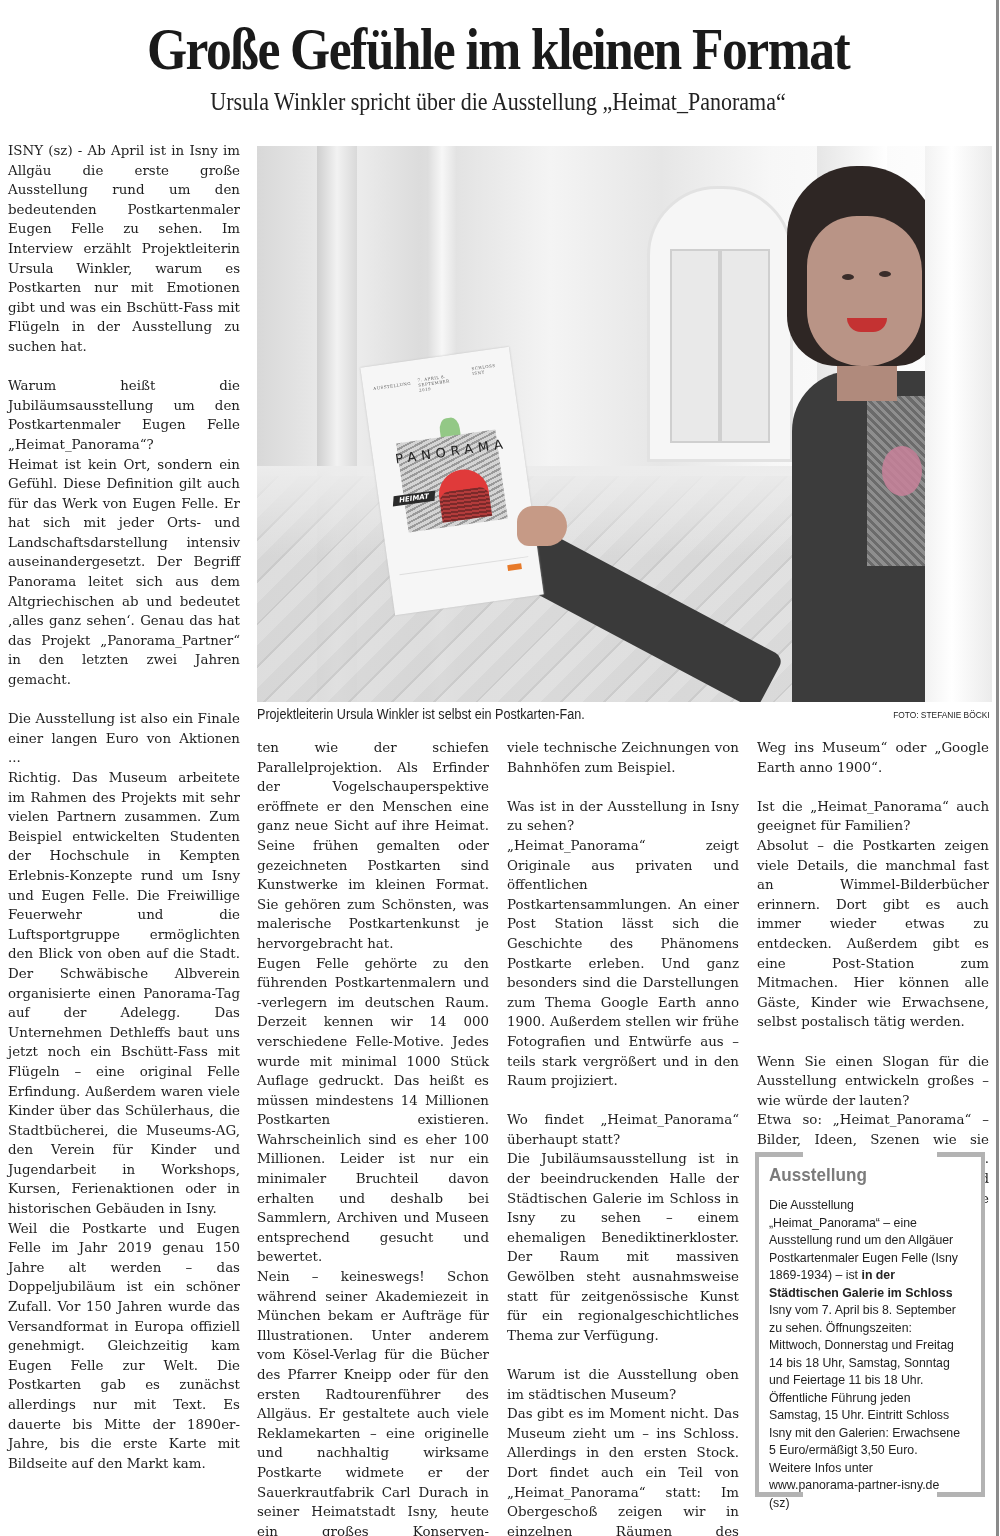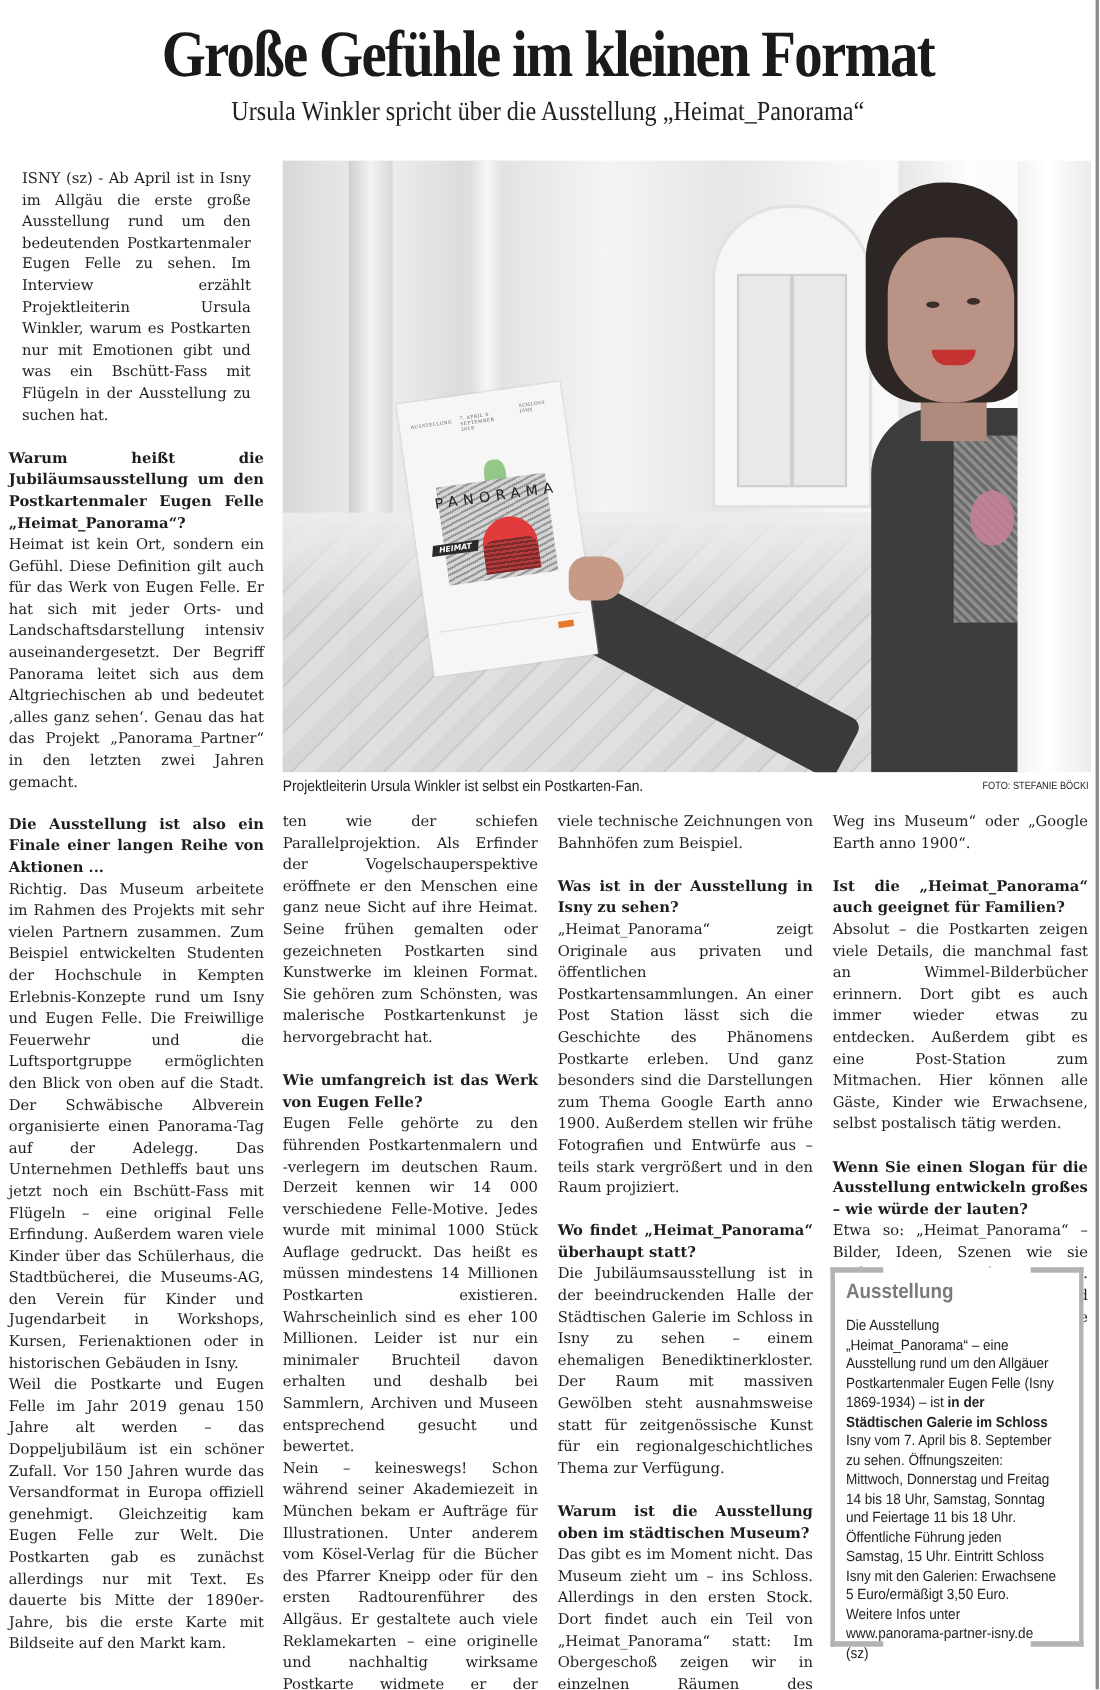--- a/index.html
+++ b/index.html
@@ -3,22 +3,22 @@
   <meta charset="utf-8">
   <style>
     html, body { margin: 0; padding: 0; background: #ffffff; }
     body { width: 1000px; height: 1536px; position: relative; overflow: hidden; color: #1e1e1e; font-family: "DejaVu Serif", "Liberation Serif", serif; }
     .right-rule { position: absolute; left: 996px; top: 0; width: 3px; height: 1536px; background: #8a8a8a; }
     .headline { position: absolute; left: 0; top: 14px; width: 996px; text-align: center; font-family: "Liberation Serif", serif; font-size: 60px; font-weight: bold; letter-spacing: -1.8px; line-height: 70px; transform: scaleX(0.86); transform-origin: center; color: #1a1a1a; }
     .subline { position: absolute; left: 0; top: 86px; width: 996px; text-align: center; font-family: "Liberation Serif", serif; font-size: 25px; line-height: 32px; transform: scaleX(0.88); transform-origin: center; color: #222; }
 
     .col { position: absolute; width: 232px; font-size: 13.4px; line-height: 19.6px; text-align: justify; hyphens: manual; }
     .col p { margin: 0; }
-    .col .q { font-weight: bold; margin-top: 19.6px; }
-    .col .lead { margin: 12px; }
+    .col .q { font-weight: normal; margin-top: 19.6px; }
+    .col .lead { margin: 0; }
     #c1 { left: 8px; top: 141px; }
     #c2 { left: 257px; top: 738px; }
     #c3 { left: 507px; top: 738px; }
     #c4 { left: 757px; top: 738px; }
 
     
     .photo { position: absolute; left: 257px; top: 146px; width: 735px; height: 556px; overflow: hidden; background: linear-gradient(90deg, #d8d8d8 0%, #efefef 12%, #dcdcdc 22%, #f4f4f4 40%, #e6e6e6 55%, #f7f7f7 70%, #ffffff 100%); }
     .photo .floor { position: absolute; left: 0; top: 330px; width: 620px; height: 226px; background: repeating-linear-gradient(135deg, #d6d6d6 0 14px, #c8c8c8 14px 16px, #dedede 16px 30px); opacity: 0.9; }
     .photo .floor-fade { position: absolute; left: 0; top: 320px; width: 620px; height: 90px; background: linear-gradient(#ececec, rgba(236,236,236,0)); }
     .photo .window { position: absolute; left: 390px; top: 40px; width: 140px; height: 270px; background: #f6f6f6; border: 3px solid #e2e2e2; border-radius: 70px 70px 0 0; }
@@ -73,21 +73,21 @@
 
 <div class="right-rule"></div>
 
 <h1 class="headline" style="margin:0;">Große Gefühle im kleinen Format</h1>
 <h2 class="subline" style="margin:0;font-weight:normal;">Ursula Winkler spricht über die Ausstellung „Heimat_Panorama“</h2>
 
 <div class="col" id="c1">
   <p class="lead">ISNY (sz) - Ab April ist in Isny im Allgäu die erste große Ausstellung rund um den bedeutenden Postkartenmaler Eugen Felle zu sehen. Im Interview erzählt Projektleiterin Ursula Winkler, warum es Postkarten nur mit Emotionen gibt und was ein Bschütt-Fass mit Flügeln in der Ausstellung zu suchen hat.</p>
   <p class="q">Warum heißt die Jubiläumsausstellung um den Postkartenmaler Eugen Felle „Heimat_Panorama“?</p>
   <p>Heimat ist kein Ort, sondern ein Gefühl. Diese Definition gilt auch für das Werk von Eugen Felle. Er hat sich mit jeder Orts- und Landschaftsdarstellung intensiv auseinandergesetzt. Der Begriff Panorama leitet sich aus dem Altgriechischen ab und bedeutet ‚alles ganz sehen‘. Genau das hat das Projekt „Panorama_Partner“ in den letzten zwei Jahren gemacht.</p>
-  <p class="q">Die Ausstellung ist also ein Finale einer langen Reihe von Aktionen ...</p>
+  <p class="q">Die Ausstellung ist also ein Finale einer langen Euro von Aktionen ...</p>
   <p>Richtig. Das Museum arbeitete im Rahmen des Projekts mit sehr vielen Partnern zusammen. Zum Beispiel entwickelten Studenten der Hochschule in Kempten Erlebnis-Konzepte rund um Isny und Eugen Felle. Die Freiwillige Feuerwehr und die Luftsportgruppe ermöglichten den Blick von oben auf die Stadt. Der Schwäbische Albverein organisierte einen Panorama-Tag auf der Adelegg. Das Unternehmen Dethleffs baut uns jetzt noch ein Bschütt-Fass mit Flügeln – eine original Felle Erfindung. Außerdem waren viele Kinder über das Schülerhaus, die Stadtbücherei, die Museums-AG, den Verein für Kinder und Jugendarbeit in Workshops, Kursen, Ferienaktionen oder in historischen Gebäuden in Isny.</p>
   <p>Weil die Postkarte und Eugen Felle im Jahr 2019 genau 150 Jahre alt werden – das Doppeljubiläum ist ein schöner Zufall. Vor 150 Jahren wurde das Versandformat in Europa offiziell genehmigt. Gleichzeitig kam Eugen Felle zur Welt. Die Postkarten gab es zunächst allerdings nur mit Text. Es dauerte bis Mitte der 1890er-Jahre, bis die erste Karte mit Bildseite auf den Markt kam.</p>
 
 </div>
 
 <div class="photo">
   <div class="pillar p1"></div>
   <div class="pillar p2"></div>
   <div class="window"></div>
   <div class="floor"></div>
@@ -120,21 +120,20 @@
   <div class="doorframe"></div>
 </div>
 
 <div class="caption">
   <span class="cap-text">Projektleiterin Ursula Winkler ist selbst ein Postkarten-Fan.</span>
   <span class="credit">FOTO: STEFANIE BÖCKI</span>
 </div>
 
 <div class="col" id="c2">
   <p>ten wie der schiefen Parallelprojektion. Als Erfinder der Vogelschauperspektive eröffnete er den Menschen eine ganz neue Sicht auf ihre Heimat. Seine frühen gemalten oder gezeichneten Postkarten sind Kunstwerke im kleinen Format. Sie gehören zum Schönsten, was malerische Postkartenkunst je hervorgebracht hat.</p>
-  <p class="q">Wie umfangreich ist das Werk von Eugen Felle?</p>
   <p>Eugen Felle gehörte zu den führenden Postkartenmalern und -verlegern im deutschen Raum. Derzeit kennen wir 14 000 verschiedene Felle-Motive. Jedes wurde mit minimal 1000 Stück Auflage gedruckt. Das heißt es müssen mindestens 14 Millionen Postkarten existieren. Wahrscheinlich sind es eher 100 Millionen. Leider ist nur ein minimaler Bruchteil davon erhalten und deshalb bei Sammlern, Archiven und Museen entsprechend gesucht und bewertet.</p>
   <p style="text-align-last: justify;">Nein – keineswegs! Schon während seiner Akademiezeit in München bekam er Aufträge für Illustrationen. Unter anderem vom Kösel-Verlag für die Bücher des Pfarrer Kneipp oder für den ersten Radtourenführer des Allgäus. Er gestaltete auch viele Reklamekarten – eine originelle und nachhaltig wirksame Postkarte widmete er der Sauerkrautfabrik Carl Durach in seiner Heimatstadt Isny, heute ein großes Konserven-Unternehmen, zu dem auch Develey gehört. Außerdem gibt es eine ganze Reihe Jux-Postkarten, auf denen der Humor der Zeit zu sehen ist. Und</p>
 </div>
 
 <div class="col" id="c3">
   <p>viele technische Zeichnungen von Bahnhöfen zum Beispiel.</p>
   <p class="q">Was ist in der Ausstellung in Isny zu sehen?</p>
   <p>„Heimat_Panorama“ zeigt Originale aus privaten und öffentlichen Postkartensammlungen. An einer Post Station lässt sich die Geschichte des Phänomens Postkarte erleben. Und ganz besonders sind die Darstellungen zum Thema Google Earth anno 1900. Außerdem stellen wir frühe Fotografien und Entwürfe aus – teils stark vergrößert und in den Raum projiziert.</p>
   <p class="q">Wo findet „Heimat_Panorama“ überhaupt statt?</p>
   <p>Die Jubiläumsausstellung ist in der beeindruckenden Halle der Städtischen Galerie im Schloss in Isny zu sehen – einem ehemaligen Benediktinerkloster. Der Raum mit massiven Gewölben steht ausnahmsweise statt für zeitgenössische Kunst für ein regionalgeschichtliches Thema zur Verfügung.</p>

